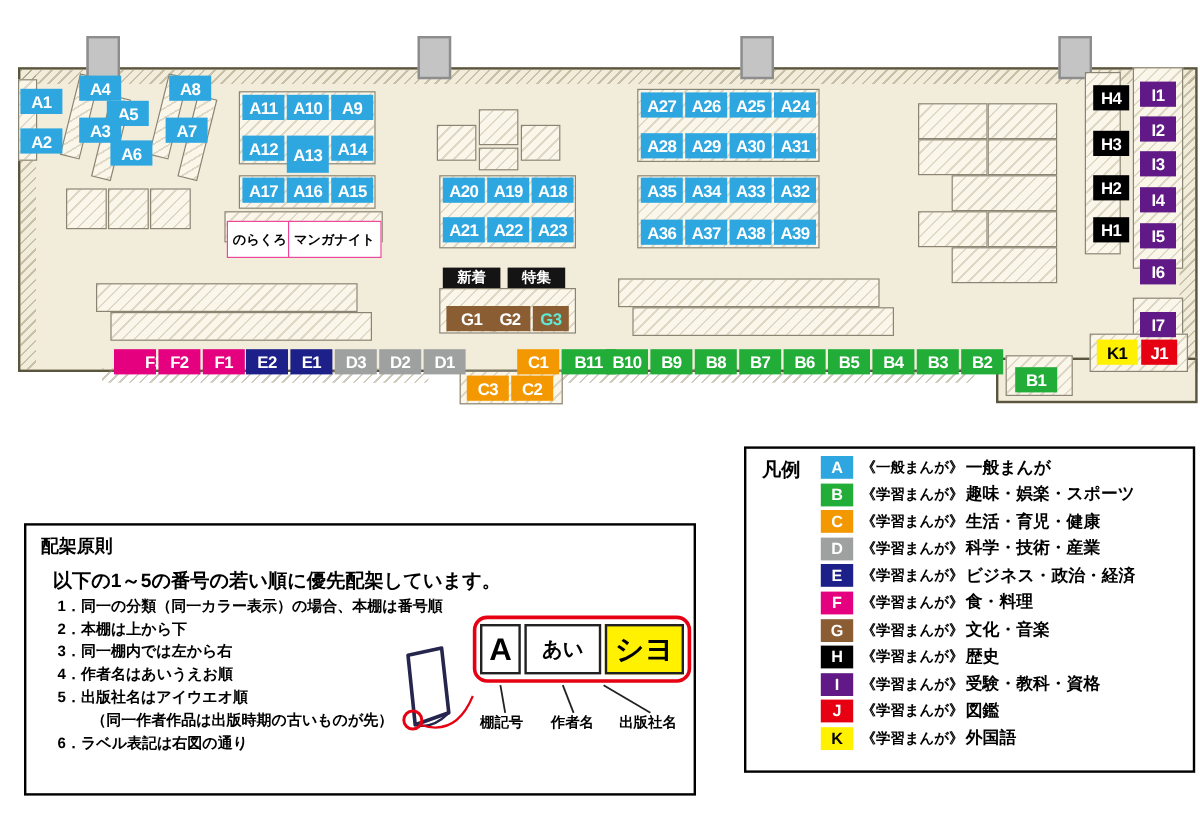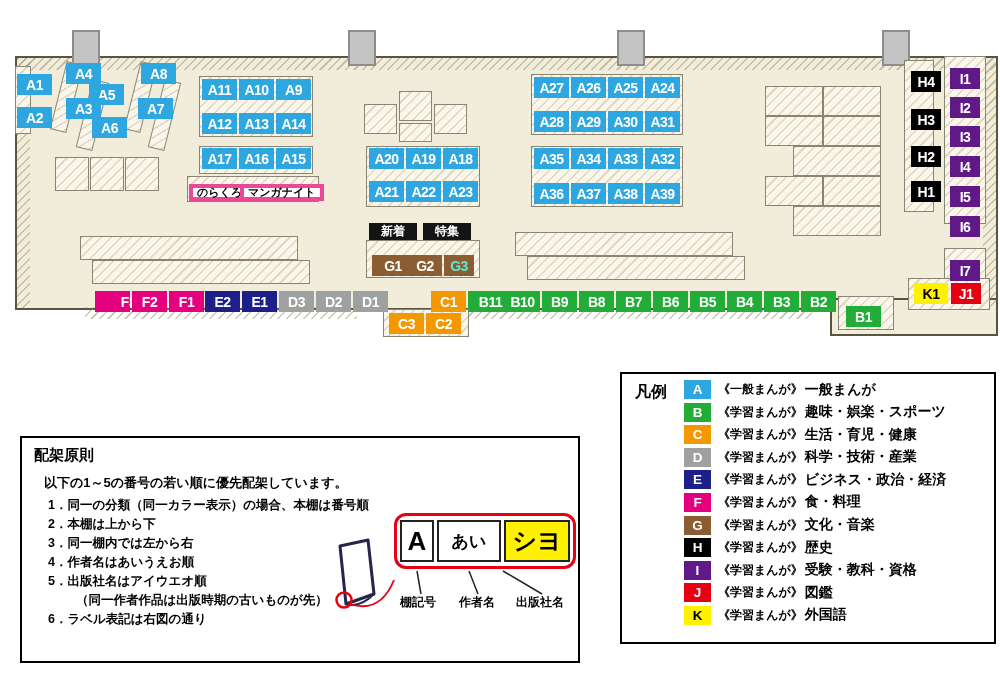--- a/index.html
+++ b/index.html
@@ -7,26 +7,26 @@
     font-family:"Liberation Sans","DejaVu Sans",sans-serif;position:relative}
   .map{position:absolute;left:0;top:0;width:1000px;height:360px}
   .floor{position:absolute;background:#f2ecda;border:2px solid #5a553f}
   .zone{position:absolute;background:repeating-linear-gradient(135deg,rgba(150,138,105,.45) 0 1.5px,transparent 1.5px 6px)}
   .pillar{position:absolute;background:#c4c4c4;border:2px solid #8d8d8d}
   .shelf{position:absolute;background:#faf6e9;border:1px solid #8a8472;
     background-image:repeating-linear-gradient(135deg,rgba(150,138,105,.28) 0 1.5px,transparent 1.5px 7px)}
   .mlabel{position:absolute;display:flex;align-items:center;justify-content:center;
     font-weight:700;font-size:14px;line-height:1;letter-spacing:-.5px}
   .tlabel{position:absolute;display:flex;align-items:center;justify-content:center;font-weight:700}
-  .tlabel.white{background:#fff;border:4px solid #ec4899;color:#000;font-size:11px;height:17px;padding:0 4px}
+  .tlabel.white{background:#fff;border:1px solid #ec4899;color:#000;font-size:11px;height:31px;padding:0 4px}
   .tlabel.black{background:#141414;color:#fff;font-size:12px;height:17px;width:48px}
 
   .principles{position:absolute;left:20px;top:436px;width:560px;height:227px;background:#fff;border:2px solid #000}
   .p-title{position:absolute;left:12px;top:8px;font-size:15px;font-weight:700}
-  .p-intro{position:absolute;left:22px;top:36px;font-size:13px;font-weight:700}
+  .p-intro{position:absolute;left:22px;top:36px;font-size:16px;font-weight:700}
   .p-rules{position:absolute;left:26px;top:58px;font-size:12.5px;font-weight:700}
   .p-rule{height:19px;line-height:19px;white-space:nowrap}
   .p-rule.indent{padding-left:28px}
   .ex-frame{position:absolute;left:372px;top:75px;width:182px;height:56px;background:#fff;
     border:3px solid #e60012;border-radius:12px;display:flex;gap:3px;align-items:center;justify-content:center}
   .ex-box{border:2px solid #222;height:42px;display:flex;align-items:center;justify-content:center;font-weight:700;background:#fff}
   .ex-shelf{width:34px;font-size:26px}
   .ex-author{width:64px;font-size:17px}
   .ex-pub{width:66px;font-size:24px;background:#fff100}
   .ex-cap{position:absolute;top:156px;font-size:12px;font-weight:700}
@@ -98,21 +98,21 @@
     <div class="mlabel" style="background: rgb(46, 167, 224); color: rgb(255, 255, 255); left: 66px; top: 63px; width: 35px; height: 21px;">A4</div>
     <div class="mlabel" style="background: rgb(46, 167, 224); color: rgb(255, 255, 255); left: 89px; top: 84px; width: 35px; height: 21px;">A5</div>
     <div class="mlabel" style="background: rgb(46, 167, 224); color: rgb(255, 255, 255); left: 66px; top: 98px; width: 35px; height: 21px;">A3</div>
     <div class="mlabel" style="background: rgb(46, 167, 224); color: rgb(255, 255, 255); left: 92px; top: 117px; width: 35px; height: 21px;">A6</div>
     <div class="mlabel" style="background: rgb(46, 167, 224); color: rgb(255, 255, 255); left: 141px; top: 63px; width: 35px; height: 21px;">A8</div>
     <div class="mlabel" style="background: rgb(46, 167, 224); color: rgb(255, 255, 255); left: 138px; top: 98px; width: 35px; height: 21px;">A7</div>
     <div class="mlabel" style="background: rgb(46, 167, 224); color: rgb(255, 255, 255); left: 202px; top: 79px; width: 35px; height: 21px;">A11</div>
     <div class="mlabel" style="background: rgb(46, 167, 224); color: rgb(255, 255, 255); left: 239px; top: 79px; width: 35px; height: 21px;">A10</div>
     <div class="mlabel" style="background: rgb(46, 167, 224); color: rgb(255, 255, 255); left: 276px; top: 79px; width: 35px; height: 21px;">A9</div>
     <div class="mlabel" style="background: rgb(46, 167, 224); color: rgb(255, 255, 255); left: 202px; top: 113px; width: 35px; height: 21px;">A12</div>
-    <div class="mlabel" style="background: rgb(46, 167, 224); color: rgb(255, 255, 255); left: 239px; top: 113px; width: 35px; height: 21px;">A13</div>
+    <div class="mlabel" style="background: rgb(46, 167, 224); color: rgb(255, 255, 255); left: 239px; top: 113px; width: 35px; height: 31px;">A13</div>
     <div class="mlabel" style="background: rgb(46, 167, 224); color: rgb(255, 255, 255); left: 276px; top: 113px; width: 35px; height: 21px;">A14</div>
     <div class="mlabel" style="background: rgb(46, 167, 224); color: rgb(255, 255, 255); left: 202px; top: 148px; width: 35px; height: 21px;">A17</div>
     <div class="mlabel" style="background: rgb(46, 167, 224); color: rgb(255, 255, 255); left: 239px; top: 148px; width: 35px; height: 21px;">A16</div>
     <div class="mlabel" style="background: rgb(46, 167, 224); color: rgb(255, 255, 255); left: 276px; top: 148px; width: 35px; height: 21px;">A15</div>
     <div class="mlabel" style="background: rgb(46, 167, 224); color: rgb(255, 255, 255); left: 369px; top: 148px; width: 35px; height: 21px;">A20</div>
     <div class="mlabel" style="background: rgb(46, 167, 224); color: rgb(255, 255, 255); left: 406px; top: 148px; width: 35px; height: 21px;">A19</div>
     <div class="mlabel" style="background: rgb(46, 167, 224); color: rgb(255, 255, 255); left: 443px; top: 148px; width: 35px; height: 21px;">A18</div>
     <div class="mlabel" style="background: rgb(46, 167, 224); color: rgb(255, 255, 255); left: 369px; top: 181px; width: 35px; height: 21px;">A21</div>
     <div class="mlabel" style="background: rgb(46, 167, 224); color: rgb(255, 255, 255); left: 406px; top: 181px; width: 35px; height: 21px;">A22</div>
     <div class="mlabel" style="background: rgb(46, 167, 224); color: rgb(255, 255, 255); left: 443px; top: 181px; width: 35px; height: 21px;">A23</div>

